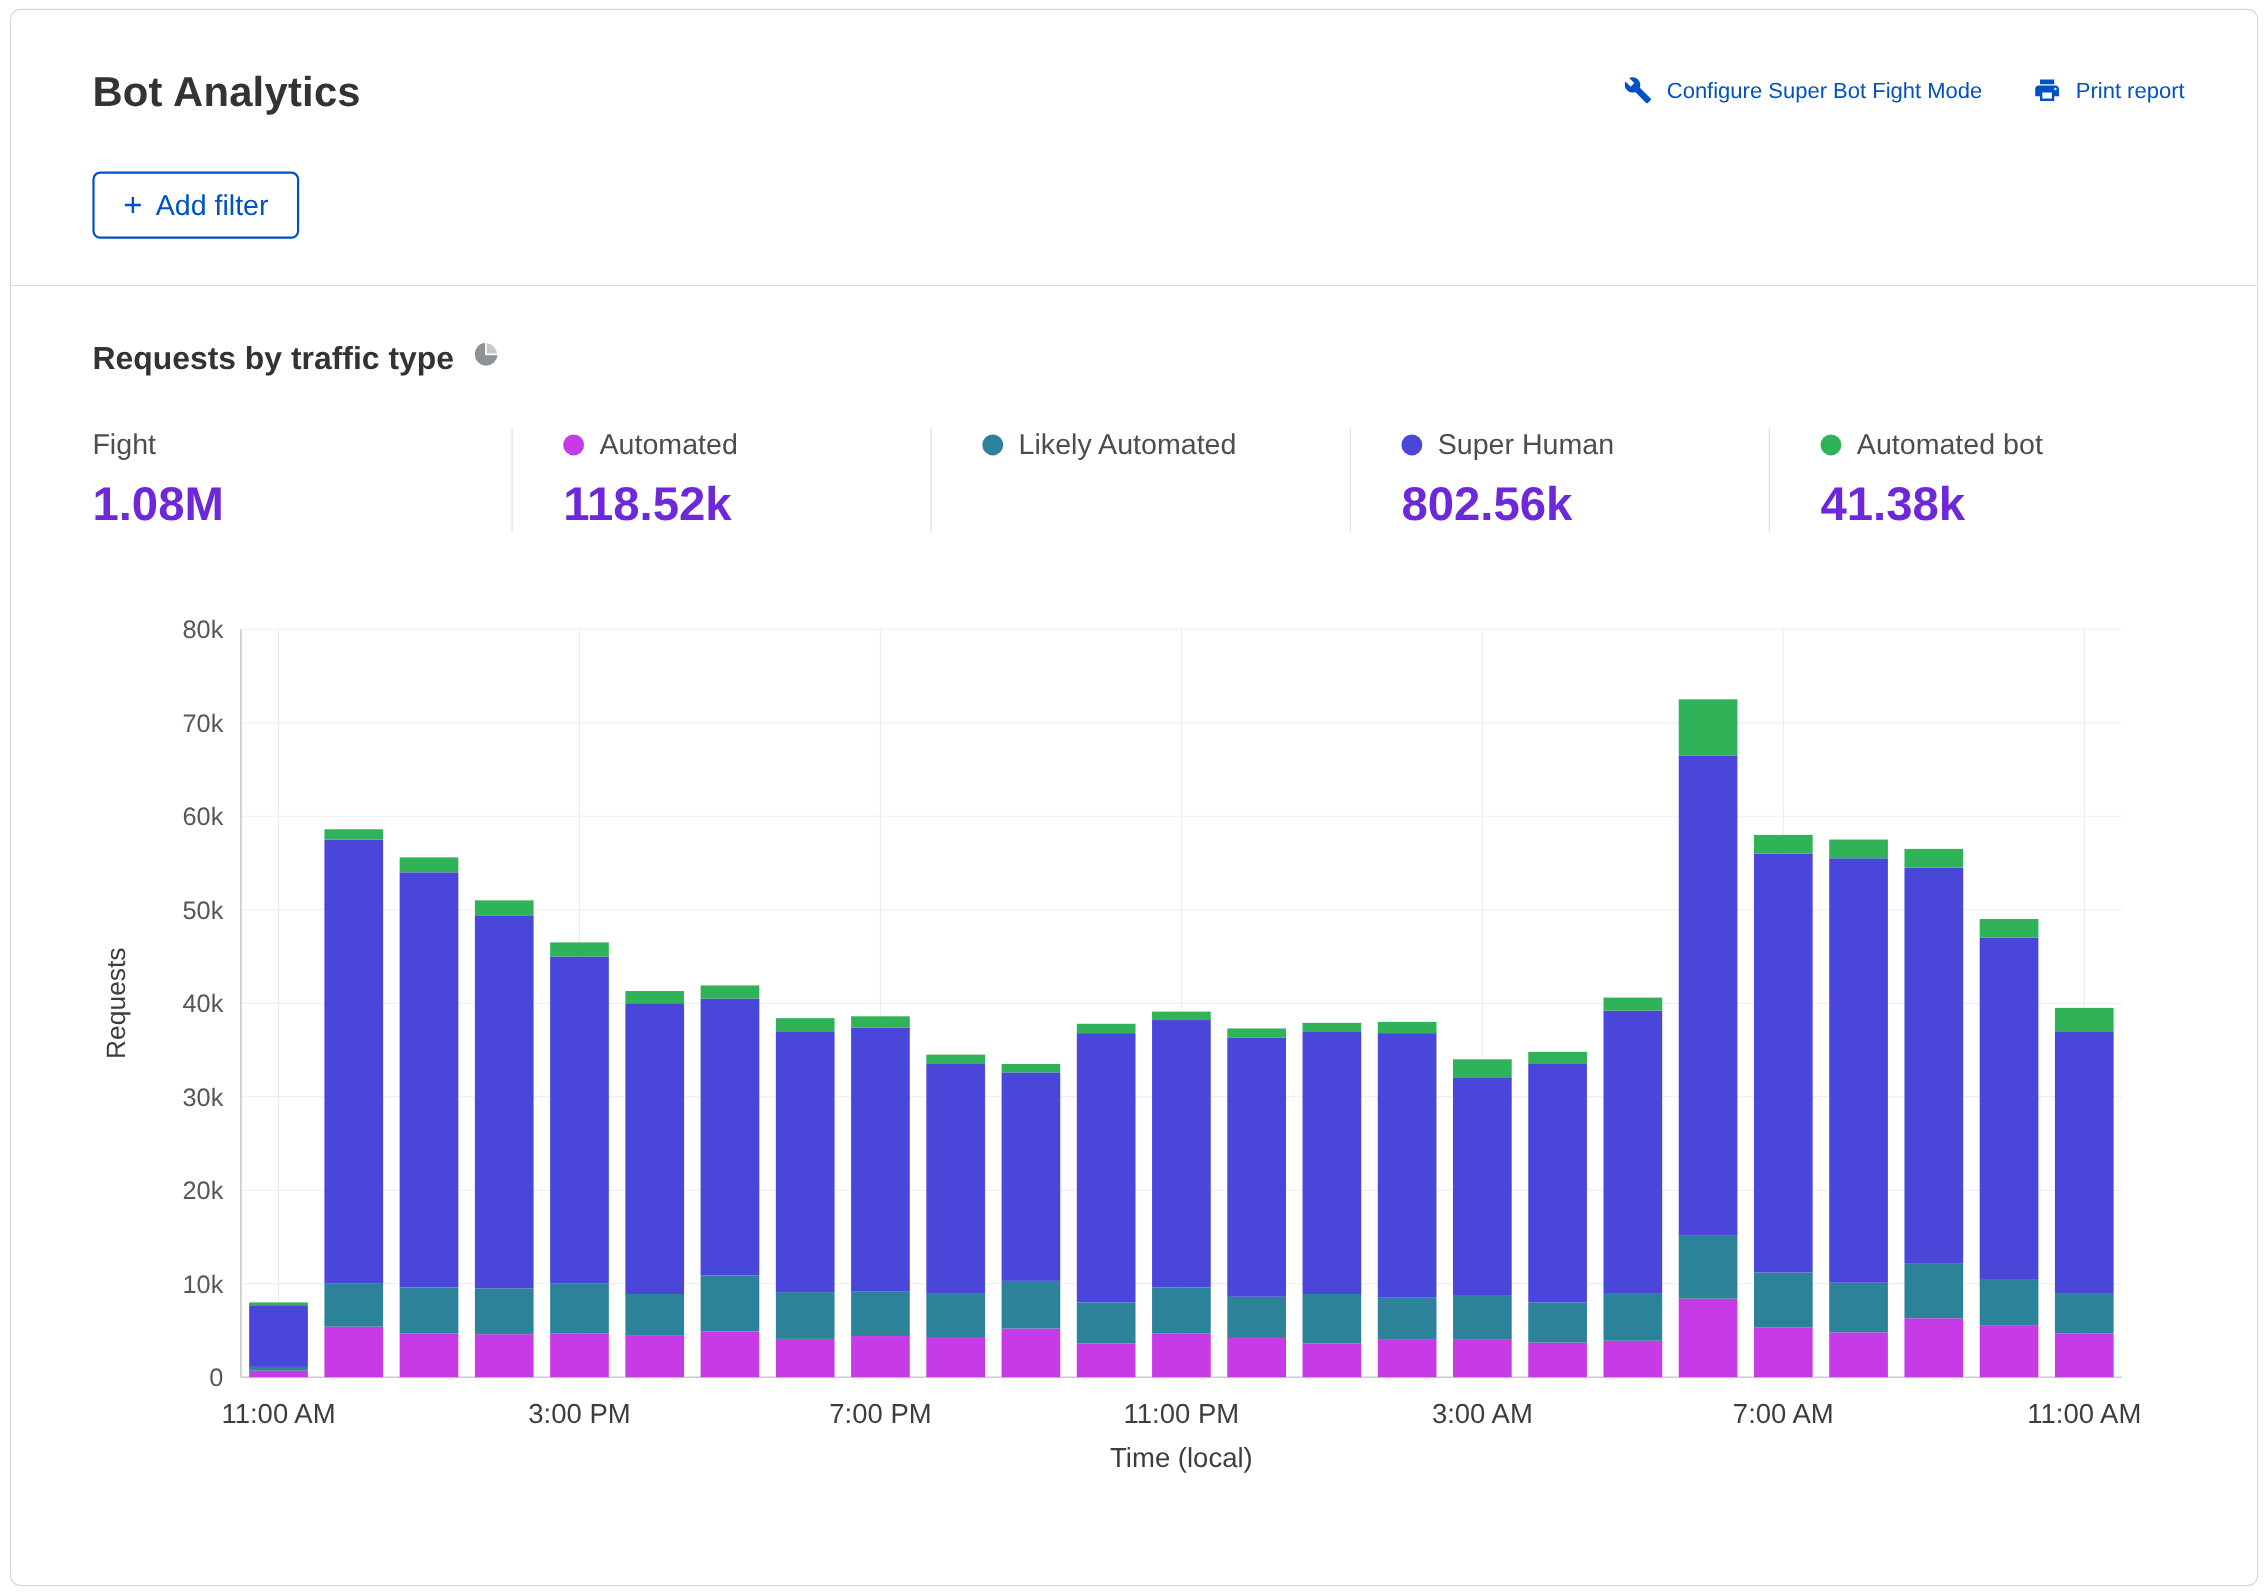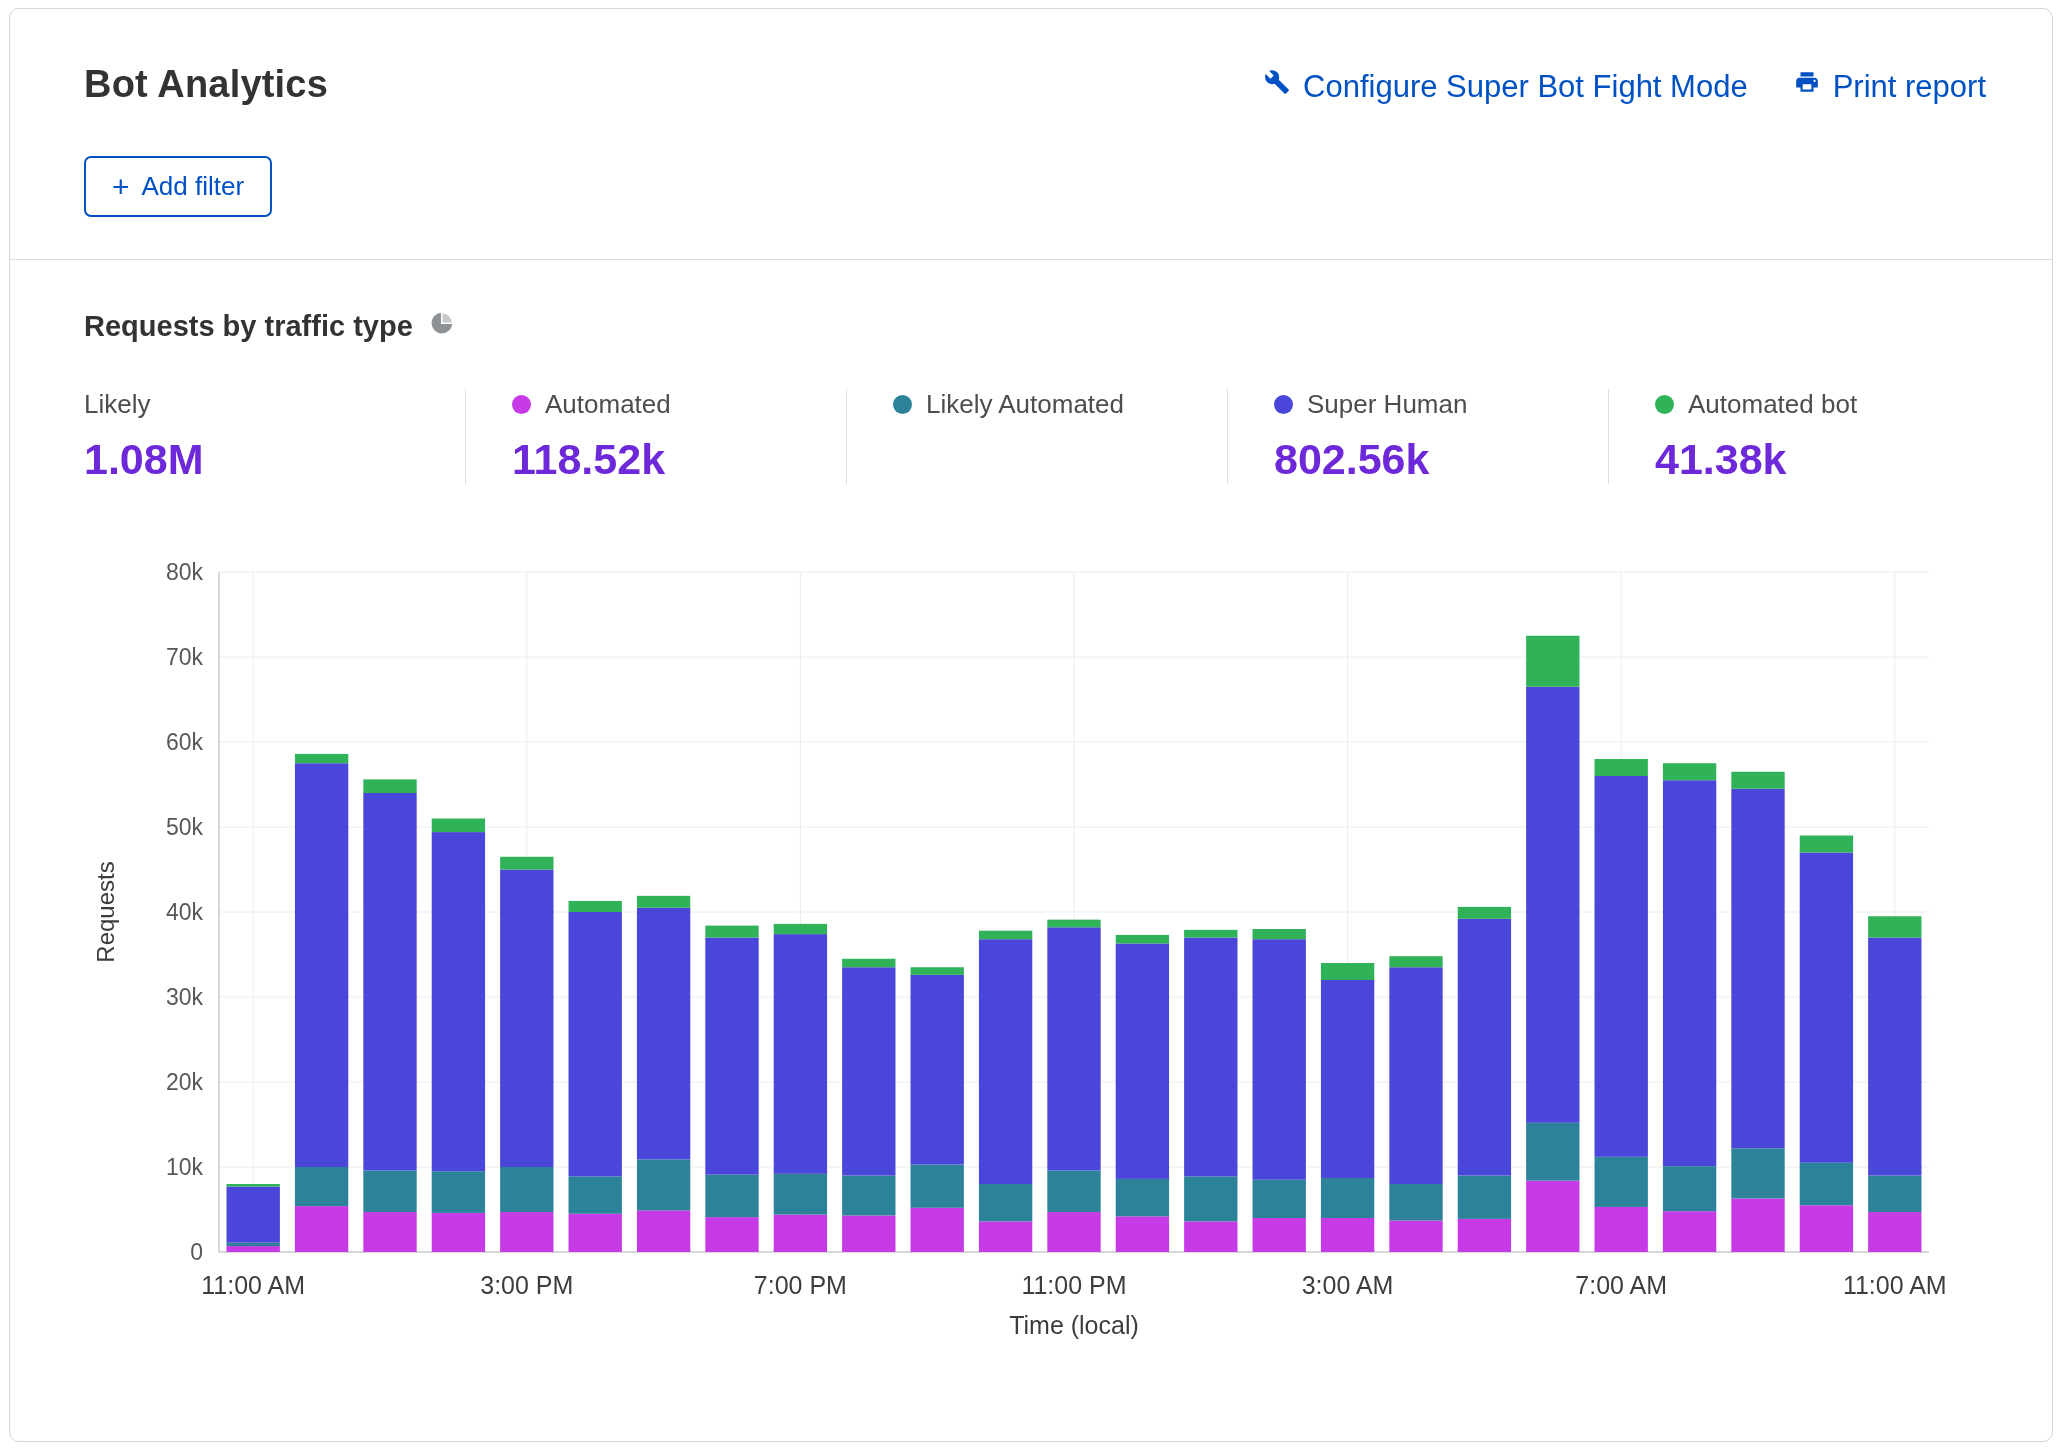--- a/index.html
+++ b/index.html
@@ -9,21 +9,21 @@
     font-family:"Liberation Sans", sans-serif; color:#36393a;
   }
   .card {
     position:absolute; left:9px; top:8px; width:2044px; height:1434px;
     background:#fff; border:1px solid #d4d6d8; border-radius:10px; overflow:hidden;
   }
   .card-top { padding:54px 66px 0 74px; }
   .header-row { display:flex; justify-content:space-between; align-items:flex-start; }
   h1 { font-size:38px; font-weight:700; color:#313335; letter-spacing:0.2px; }
   .header-links { display:flex; gap:46px; align-items:center; padding-top:6px; }
-  .link { display:flex; gap:13px; align-items:flex-start; color:#0051c3; font-size:31px; text-decoration:none; cursor:pointer; }
+  .link { display:flex; gap:13px; align-items:flex-end; color:#0051c3; font-size:20px; text-decoration:none; cursor:pointer; }
   .link .icon { display:inline-flex; }
   .filter-row { display:flex; justify-content:space-between; align-items:center; margin-top:50px; }
   .btn-add-filter {
     display:flex; align-items:center; gap:12px; background:#fff;
     border:2px solid #0051c3; color:#0051c3; font-size:26px;
     padding:13px 26px; border-radius:7px; cursor:pointer;
     font-family:"Liberation Sans", sans-serif;
   }
   .btn-add-filter .plus { font-size:30px; line-height:22px; font-weight:400; }
   .select {
@@ -87,21 +87,21 @@
         <svg width="25" height="25" viewBox="0 0 24 24">
           <path fill="#8f9295" d="M11 2 A10 10 0 1 0 21.9 12.9 L11 12.9 Z" transform="translate(0.5,-0.4)"></path>
           <path fill="#c6c8ca" d="M13 2.05 A10 10 0 0 1 21.95 11 L13 11 Z"></path>
         </svg>
       </span>
     </h2>
 
     <div class="stats-row" id="stats-row">
         <div class="stat">
           <div class="stat-label">
-            <span>Likely</span>
+            <span>Fight</span>
           </div>
           <div class="stat-value">1.08M</div>
         </div>
         <div class="stat">
           <div class="stat-label">
             <span class="dot" style="background: rgb(198, 59, 230);"></span>
             <span>Automated</span>
           </div>
           <div class="stat-value">118.52k</div>
         </div>

